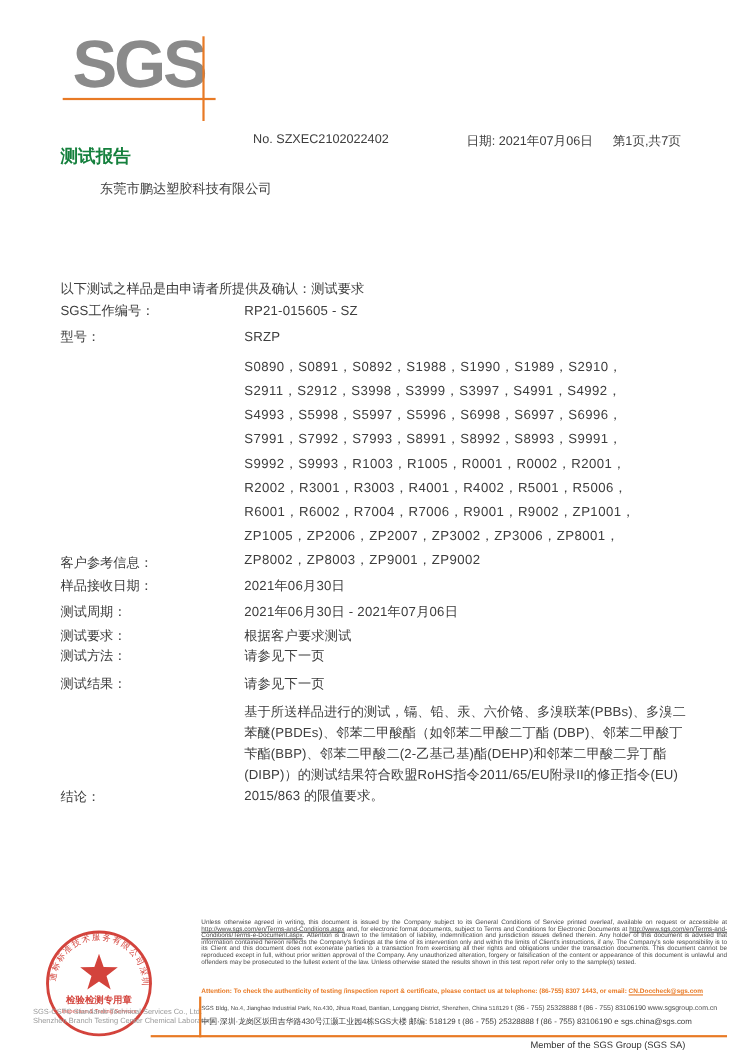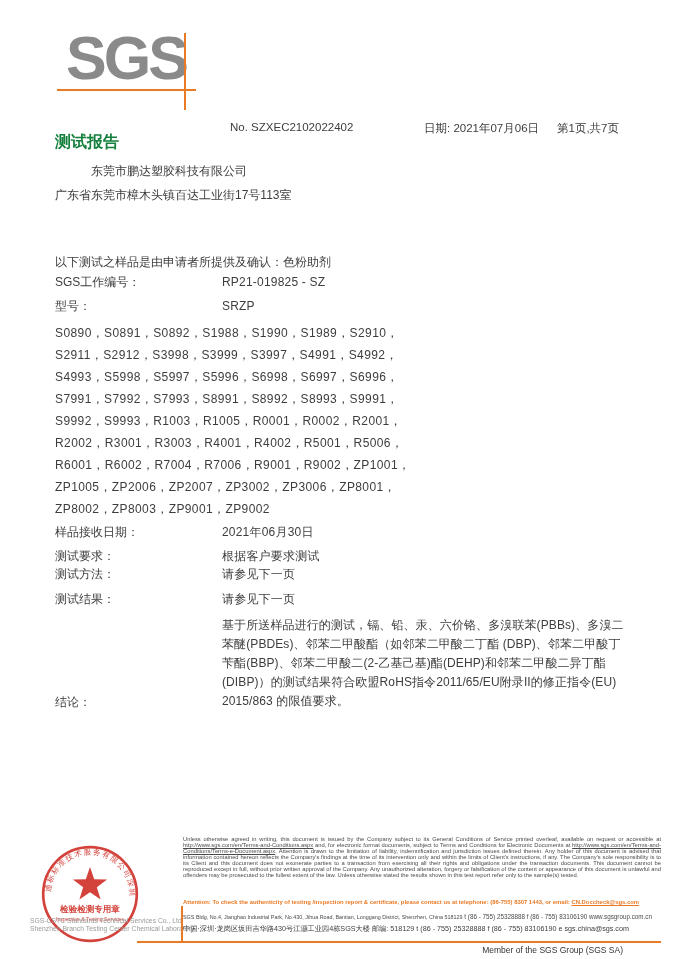--- a/index.html
+++ b/index.html
@@ -62,55 +62,59 @@
   <div class="logo-text">SGS</div>
   <div class="logo-hline"></div>
   <div class="logo-vline"></div>
 
   <div class="rpt-title">测试报告</div>
   <div class="rpt-no">No. SZXEC2102022402</div>
   <div class="rpt-date">日期: 2021年07月06日</div>
   <div class="rpt-page">第1页,共7页</div>
 
   <div class="app-name">东莞市鹏达塑胶科技有限公司</div>
-  <div class="app-addr">广东省东莞市樟木头镇百达工业街17号113室</div>
 
-  <div class="stmt">以下测试之样品是由申请者所提供及确认：色粉助剂</div>
+  <div class="stmt">以下测试之样品是由申请者所提供及确认：测试要求</div>
 
   <div class="fields">
 
     <div class="frow mb7">
       <div class="flabel">SGS工作编号：</div>
-      <div class="fvalue">RP21-019825 - SZ</div>
+      <div class="fvalue">RP21-015605 - SZ</div>
     </div>
 
     <div class="frow mb7">
       <div class="flabel">型号：</div>
       <div class="fvalue">SRZP</div>
     </div>
 
     <div class="frow mb4">
+      <div class="flabel">客户参考信息：</div>
       <div class="fvalue">
         <div class="ref-line">S0890，S0891，S0892，S1988，S1990，S1989，S2910，</div>
         <div class="ref-line">S2911，S2912，S3998，S3999，S3997，S4991，S4992，</div>
         <div class="ref-line">S4993，S5998，S5997，S5996，S6998，S6997，S6996，</div>
         <div class="ref-line">S7991，S7992，S7993，S8991，S8992，S8993，S9991，</div>
         <div class="ref-line">S9992，S9993，R1003，R1005，R0001，R0002，R2001，</div>
         <div class="ref-line">R2002，R3001，R3003，R4001，R4002，R5001，R5006，</div>
         <div class="ref-line">R6001，R6002，R7004，R7006，R9001，R9002，ZP1001，</div>
         <div class="ref-line">ZP1005，ZP2006，ZP2007，ZP3002，ZP3006，ZP8001，</div>
         <div class="ref-line">ZP8002，ZP8003，ZP9001，ZP9002</div>
       </div>
     </div>
 
     <div class="frow mb7">
       <div class="flabel">样品接收日期：</div>
       <div class="fvalue">2021年06月30日</div>
     </div>
 
+    <div class="frow mb5">
+      <div class="flabel">测试周期：</div>
+      <div class="fvalue">2021年06月30日 - 2021年07月06日</div>
+    </div>
 
     <div class="frow mb1">
       <div class="flabel">测试要求：</div>
       <div class="fvalue">根据客户要求测试</div>
     </div>
 
     <div class="frow mb8">
       <div class="flabel">测试方法：</div>
       <div class="fvalue">请参见下一页</div>
     </div>

